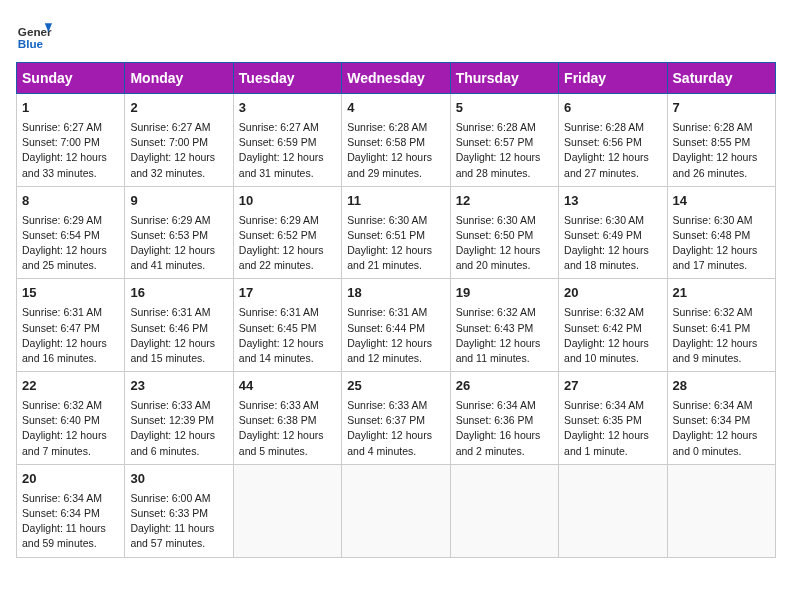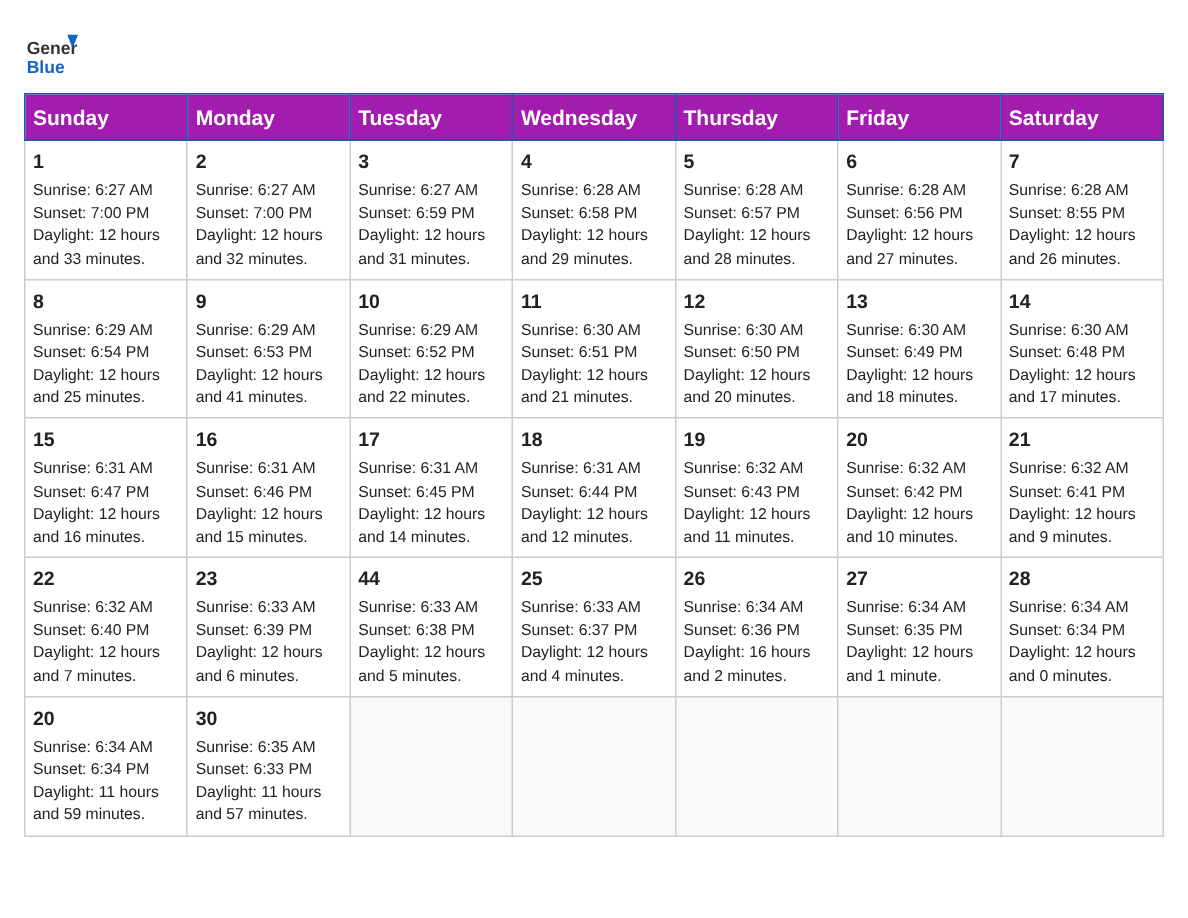--- a/index.html
+++ b/index.html
@@ -126,30 +126,30 @@
         <td><span class="day-number">15</span><span>Sunrise: 6:31 AM</span><br><span>Sunset: 6:47 PM</span><br><span>Daylight: 12 hours and 16 minutes.</span></td>
         <td><span class="day-number">16</span><span>Sunrise: 6:31 AM</span><br><span>Sunset: 6:46 PM</span><br><span>Daylight: 12 hours and 15 minutes.</span></td>
         <td><span class="day-number">17</span><span>Sunrise: 6:31 AM</span><br><span>Sunset: 6:45 PM</span><br><span>Daylight: 12 hours and 14 minutes.</span></td>
         <td><span class="day-number">18</span><span>Sunrise: 6:31 AM</span><br><span>Sunset: 6:44 PM</span><br><span>Daylight: 12 hours and 12 minutes.</span></td>
         <td><span class="day-number">19</span><span>Sunrise: 6:32 AM</span><br><span>Sunset: 6:43 PM</span><br><span>Daylight: 12 hours and 11 minutes.</span></td>
         <td><span class="day-number">20</span><span>Sunrise: 6:32 AM</span><br><span>Sunset: 6:42 PM</span><br><span>Daylight: 12 hours and 10 minutes.</span></td>
         <td><span class="day-number">21</span><span>Sunrise: 6:32 AM</span><br><span>Sunset: 6:41 PM</span><br><span>Daylight: 12 hours and 9 minutes.</span></td>
       </tr>
       <tr>
         <td><span class="day-number">22</span><span>Sunrise: 6:32 AM</span><br><span>Sunset: 6:40 PM</span><br><span>Daylight: 12 hours and 7 minutes.</span></td>
-        <td><span class="day-number">23</span><span>Sunrise: 6:33 AM</span><br><span>Sunset: 6:39 PM</span><br><span>Daylight: 12 hours and 6 minutes.</span></td>
+        <td><span class="day-number">23</span><span>Sunrise: 6:33 AM</span><br><span>Sunset: 12:39 PM</span><br><span>Daylight: 12 hours and 6 minutes.</span></td>
         <td><span class="day-number">44</span><span>Sunrise: 6:33 AM</span><br><span>Sunset: 6:38 PM</span><br><span>Daylight: 12 hours and 5 minutes.</span></td>
         <td><span class="day-number">25</span><span>Sunrise: 6:33 AM</span><br><span>Sunset: 6:37 PM</span><br><span>Daylight: 12 hours and 4 minutes.</span></td>
         <td><span class="day-number">26</span><span>Sunrise: 6:34 AM</span><br><span>Sunset: 6:36 PM</span><br><span>Daylight: 16 hours and 2 minutes.</span></td>
         <td><span class="day-number">27</span><span>Sunrise: 6:34 AM</span><br><span>Sunset: 6:35 PM</span><br><span>Daylight: 12 hours and 1 minute.</span></td>
         <td><span class="day-number">28</span><span>Sunrise: 6:34 AM</span><br><span>Sunset: 6:34 PM</span><br><span>Daylight: 12 hours and 0 minutes.</span></td>
       </tr>
       <tr>
         <td><span class="day-number">20</span><span>Sunrise: 6:34 AM</span><br><span>Sunset: 6:34 PM</span><br><span>Daylight: 11 hours and 59 minutes.</span></td>
-        <td><span class="day-number">30</span><span>Sunrise: 6:35 AM</span><br><span>Sunset: 6:33 PM</span><br><span>Daylight: 11 hours and 57 minutes.</span></td>
+        <td><span class="day-number">30</span><span>Sunrise: 6:00 AM</span><br><span>Sunset: 6:33 PM</span><br><span>Daylight: 11 hours and 57 minutes.</span></td>
         <td class="empty"></td>
         <td class="empty"></td>
         <td class="empty"></td>
         <td class="empty"></td>
         <td class="empty"></td>
       </tr>
     </tbody>
 </table>
 
 </body></html>

